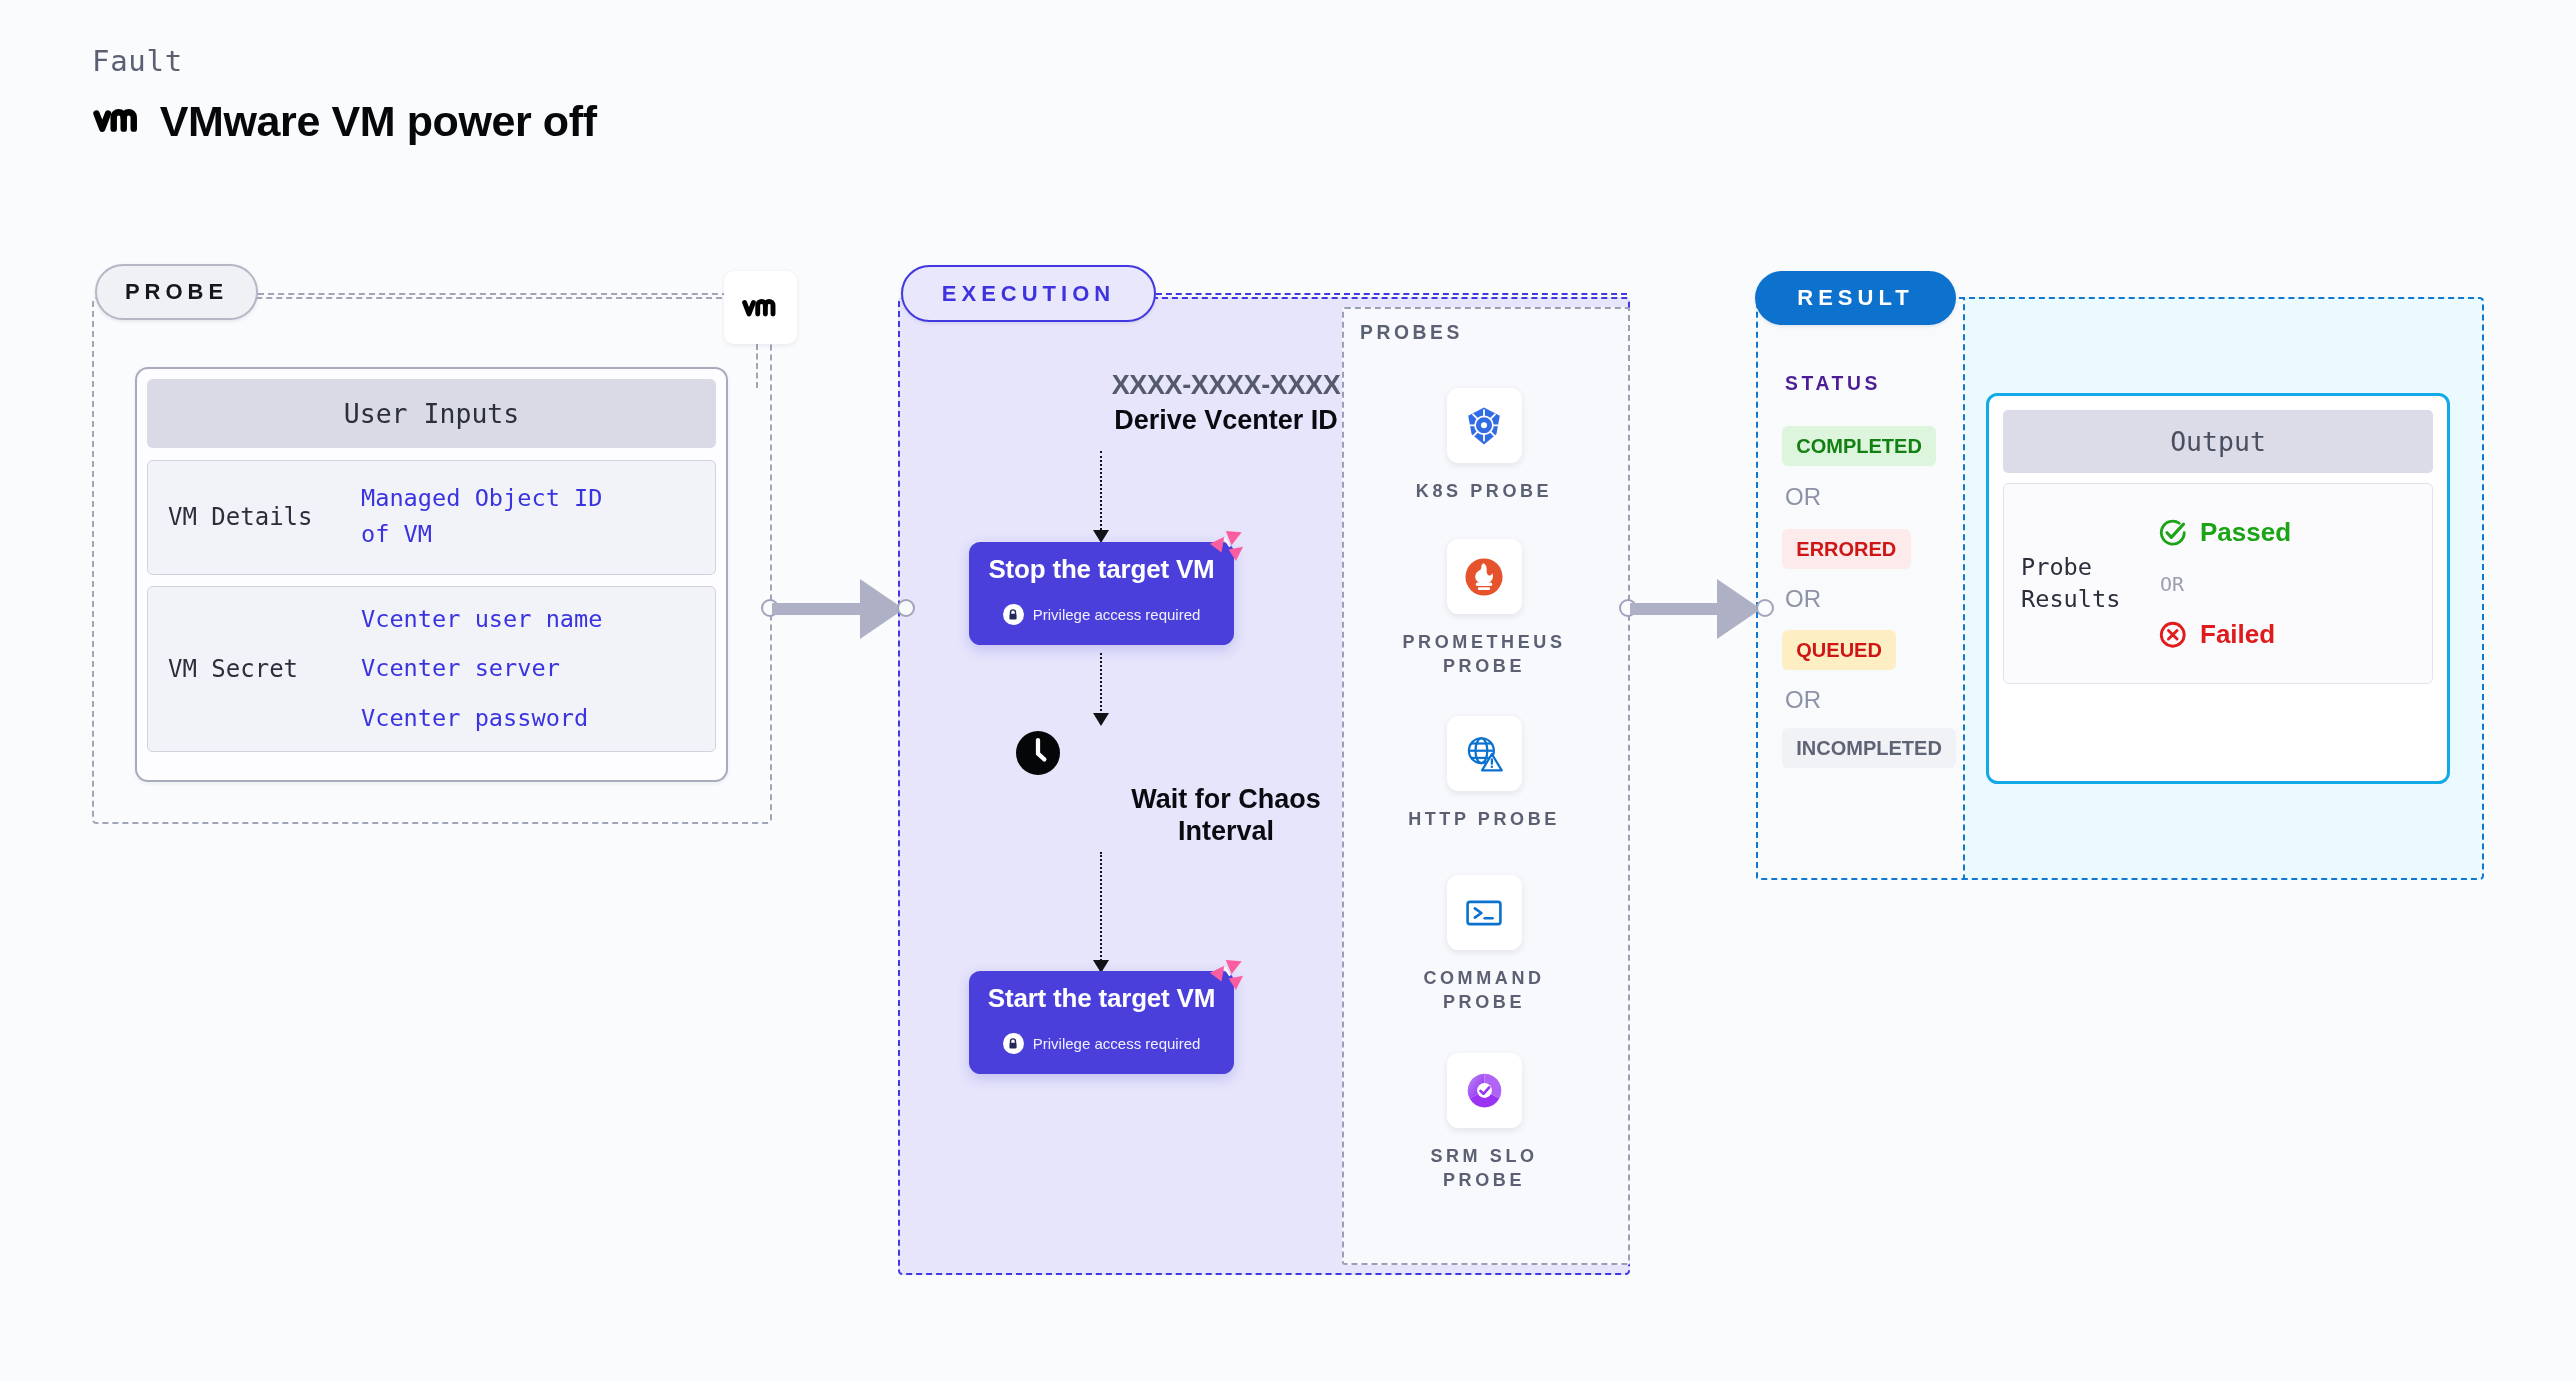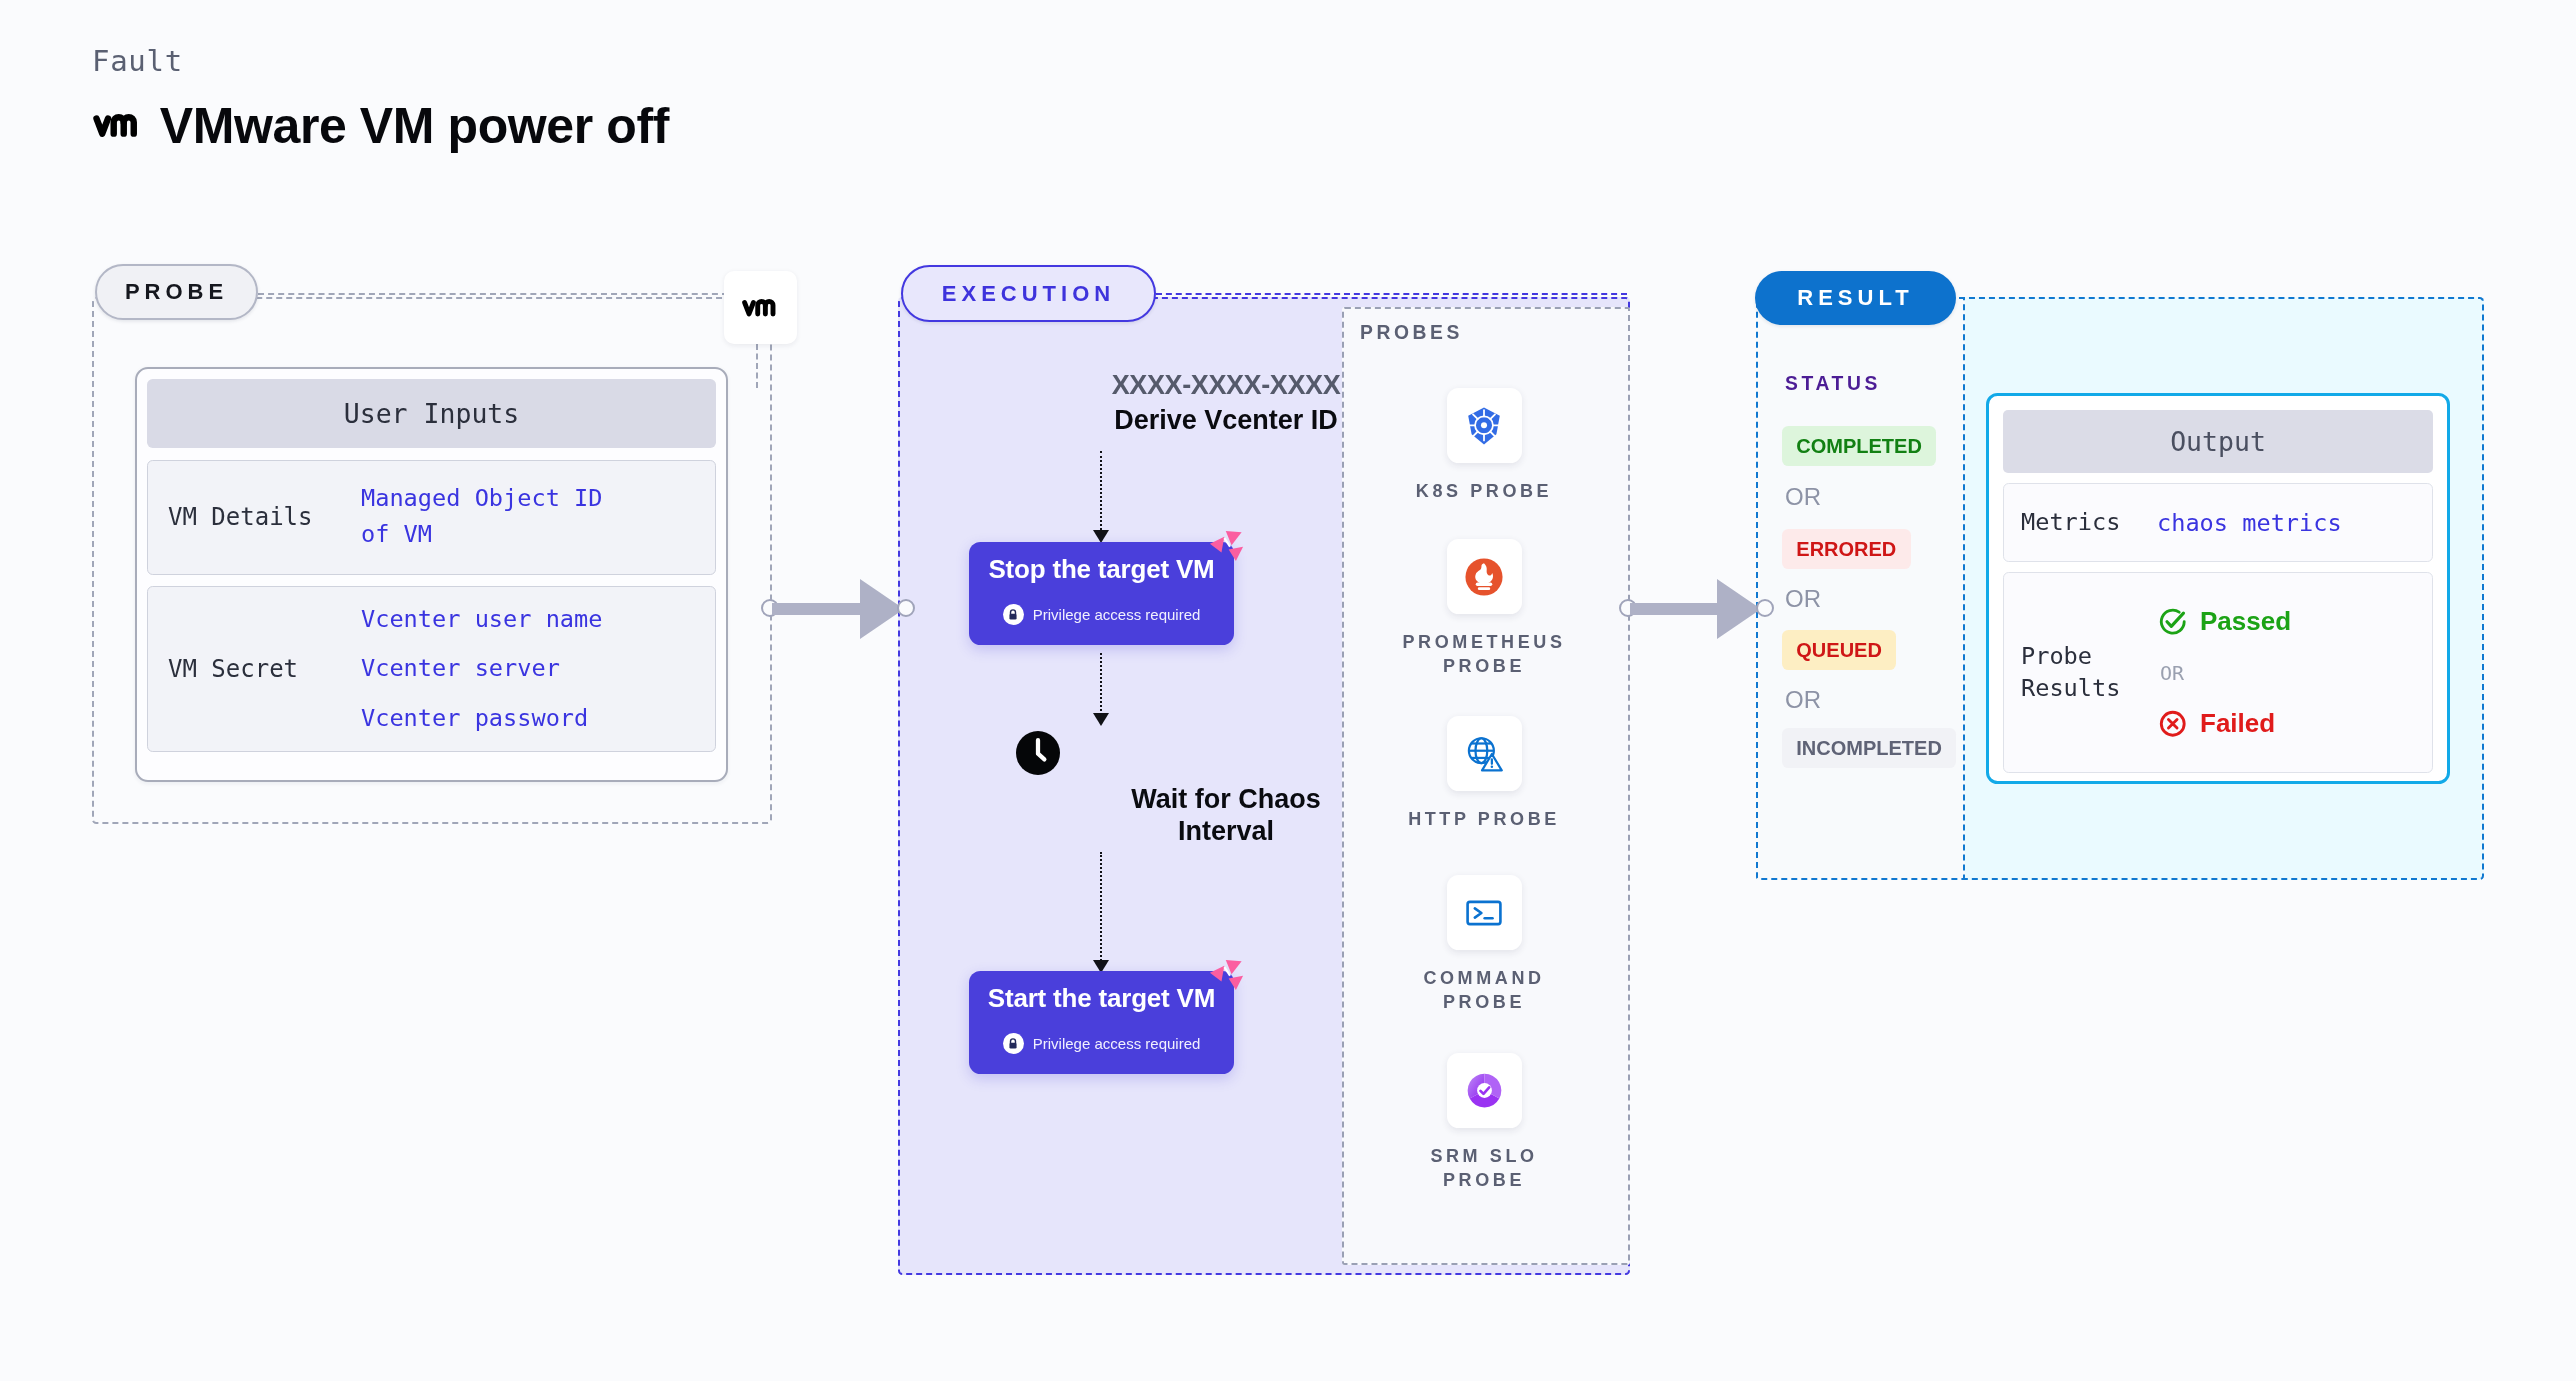--- a/index.html
+++ b/index.html
@@ -12,21 +12,21 @@
   }
 
   
   #header{position:absolute;left:92px;top:44px;}
   #fault-label{
     font-family:"DejaVu Sans Mono","Liberation Mono",monospace;
     font-size:29px;color:#5a6072;letter-spacing:0.7px;
   }
   #title-row{display:flex;align-items:center;gap:15.8px;margin-top:18.6px;}
   #title-logo{width:52px;height:31.5px;}
-  #title-text{font-size:50px;font-weight:bold;color:#07080c;letter-spacing:-0.4px;}
+  #title-text{font-size:43px;font-weight:bold;color:#07080c;letter-spacing:-0.4px;}
 
   
   .pill{
     position:absolute;z-index:6;
     display:flex;align-items:center;justify-content:center;
     border-radius:34px;
     font-size:22px;font-weight:bold;letter-spacing:5px;
     box-shadow:0 1.4px 3.6px rgba(20,25,60,.10);
     box-sizing:border-box;
   }
@@ -464,24 +464,20 @@
 <div class="or-text" style="top:483px;">OR</div>
 <div class="status-badge" style="top:529px;background:#fdeaea;color:#cf1616;">ERRORED</div>
 <div class="or-text" style="top:585px;">OR</div>
 <div class="status-badge" style="top:630px;background:#fdeec3;color:#cf1616;">QUEUED</div>
 <div class="or-text" style="top:686px;">OR</div>
 <div class="status-badge" style="top:728px;background:#f1f2f6;color:#5f6376;">INCOMPLETED</div>
 
 <div id="output-card">
   <div id="output-head">Output</div>
 
-  <div class="out-row" id="out-row-0">
-    <div class="out-key">Metrics</div>
-    <div class="out-val-link">chaos metrics</div>
-  </div>
 
   <div class="out-row" id="out-row-1">
     <div class="out-key"><span>Probe Results</span></div>
     <div class="pr-wrap">
       <div class="pr-line">
         <svg width="31.5" height="31.5" viewBox="0 0 44 44">
           <path d="M38 22 A16 16 0 1 1 31 8.6" fill="none" stroke="#1ca316" stroke-width="4" stroke-linecap="round"></path>
           <path d="M14 22 L20 28.5 L37 10" fill="none" stroke="#1ca316" stroke-width="4.4" stroke-linecap="round" stroke-linejoin="round"></path>
         </svg>
         <span class="pr-text" style="color:#1ca316;">Passed</span>

